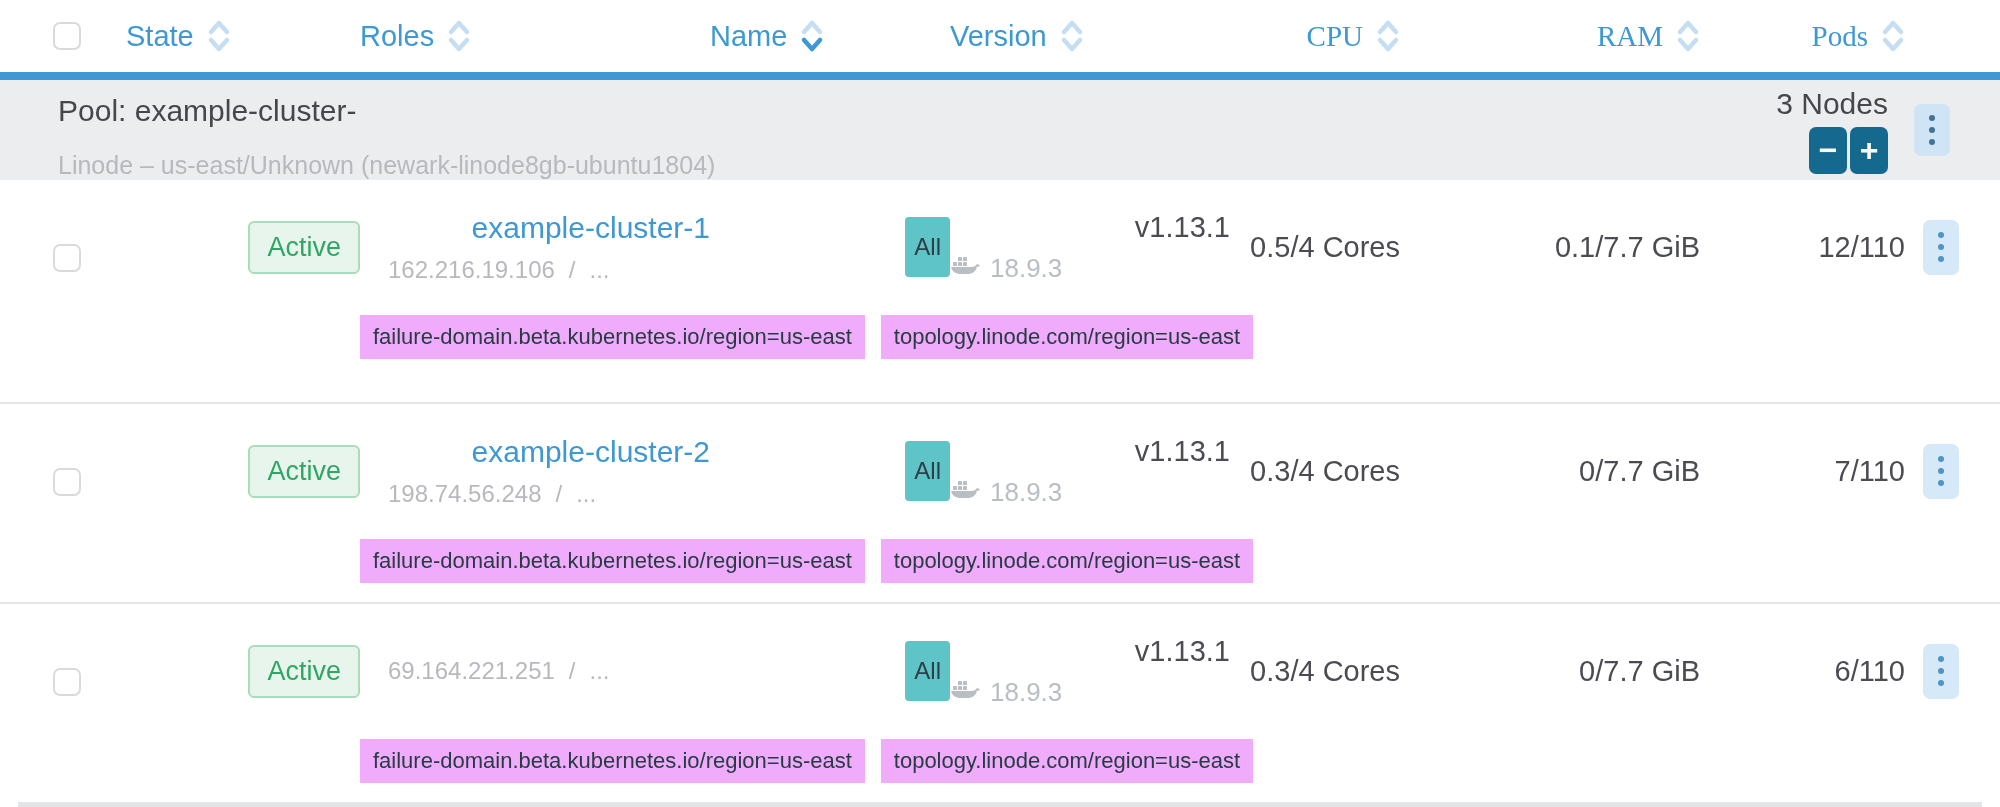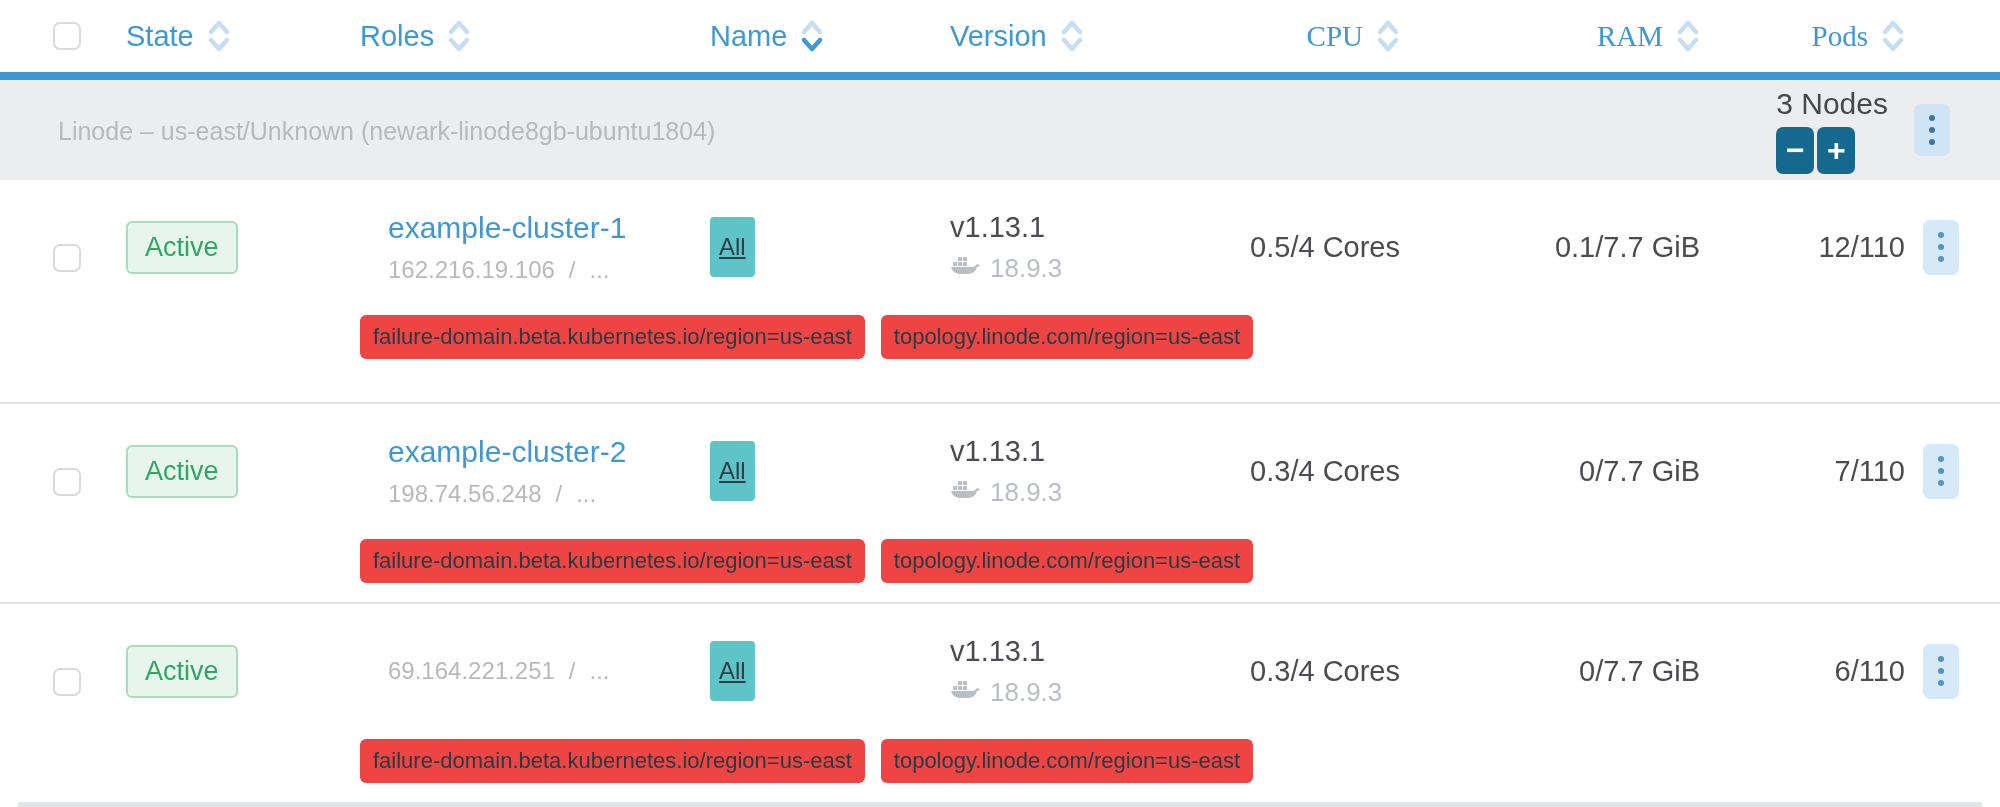--- a/index.html
+++ b/index.html
@@ -28,65 +28,65 @@
   .sort-icon svg { display:block; }
   .sort-icon polyline { fill:none; stroke:#c6def2; stroke-width:4.5; stroke-linecap:round; stroke-linejoin:round; }
   .sort-icon.sort-desc .chev-down { stroke:#3d98d3; }
   .head-bar { height:8px; background:#3d98d3; }
 
   
   .pool-row { position:relative; height:100px; background:#ecedee; padding:14px 0 0 58px; }
   .pool-title { font-size:30px; color:#46474d; }
   .pool-subtitle { margin-top:23px; font-size:25px; color:#b7b9be; }
   .pool-right { position:absolute; top:0; right:50px; height:100px; display:flex; align-items:center; gap:26px; }
-  .pool-scale { display:flex; flex-direction:column; align-items:flex-start; }
+  .pool-scale { display:flex; flex-direction:column; align-items:flex-end; }
   .pool-count { font-size:30px; color:#46474d; margin-bottom:6px; }
   .scale-btns { display:flex; gap:3px; }
   .scale-btn {
     width:38px; height:47px; border:none; border-radius:7px;
     background:#15688e; color:#fff; font-size:32px; font-weight:bold;
     display:flex; align-items:center; justify-content:center; cursor:pointer;
     font-family:"Liberation Sans", sans-serif; line-height:1;
   }
   .kebab {
     width:36px; height:52px; border:none; border-radius:7px; background:#cfe4f4;
     display:flex; flex-direction:column; align-items:center; justify-content:center; gap:6px; cursor:pointer;
   }
   .kebab i { width:6px; height:6px; border-radius:50%; background:#3f7396; }
   .kebab.row-kebab { background:#d6e9f8; height:55px; }
   .kebab.row-kebab i { background:#4e94c4; }
 
   
   .node-row { height:200px; }
   .node-row + .node-row { border-top:2px solid #e5e6e7; }
-  .row-main { margin-top:22px; height:90px; }
+  .row-main { margin-top:22px; height:90px;text-align:right; }
   .cell-check { padding-left:53px; align-self:center; margin-top:22px; }
   .cell-state { padding-left:16px; }
   .badge-state {
     display:inline-block; font-size:27px; color:#2fa666;
     background:#e8f5ed; border:2px solid #a8dcba; border-radius:6px;
     padding:9px 17px;
   }
   .cell-name { display:flex; flex-direction:column; gap:11px;margin-left:28px; }
   .name-link { font-size:30px; color:#3d98d3; text-decoration:none; cursor:pointer; }
   .ip-line { display:flex; align-items:center; gap:14px; font-size:24px; color:#b7b9be; }
   .badge-roles {
     display:inline-block; font-size:24px; color:#2c4048;
-    background:#5ec4c8; border-radius:4px; padding:16px 9px;text-decoration:underline;
+    background:#5ec4c8; border-radius:4px; padding:16px 9px;
   }
   .cell-version { display:flex; flex-direction:column; gap:9px; }
   .version-k8s { font-size:29px; color:#4b4c52; }
   .version-docker { display:flex; align-items:center; gap:10px; font-size:26px; color:#b9bec4; }
   .num { font-size:29px; color:#4b4c52; justify-self:end; }
   .cell-actions { justify-self:start; margin-left:18px; }
 
   .tags-line { margin-left:360px; margin-top:23px; display:flex; gap:16px; }
   .tag {
-    font-size:22px; color:#273c42; background:#ef4444;
-    border-radius:6px; padding:9px 13px; white-space:nowrap;
+    font-size:22px; color:#273c42; background:#f0abfc;
+    border-radius:0; padding:9px 13px; white-space:nowrap;
   }
 
   .bottom-bar { height:7px; background:#e3e4e5; margin:0 18px; }
 </style>
 </head>
 <body>
 
 <div class="table">
 
   <div class="thead cols">
@@ -162,20 +162,21 @@
             <polyline class="chev-down" points="4,22 12,31 20,22"></polyline>
           </svg>
       </span>
     </div>
 
     <div></div>
   </div>
   <div class="head-bar"></div>
 
   <div class="pool-row">
+    <div class="pool-title">Pool: example-cluster-</div>
     <div class="pool-subtitle">Linode – us-east/Unknown (newark-linode8gb-ubuntu1804)</div>
     <div class="pool-right">
       <div class="pool-scale">
         <div class="pool-count">3 Nodes</div>
         <div class="scale-btns">
           <button class="scale-btn">−</button>
           <button class="scale-btn">+</button>
         </div>
       </div>
       <button class="kebab">

